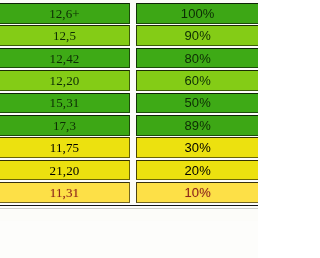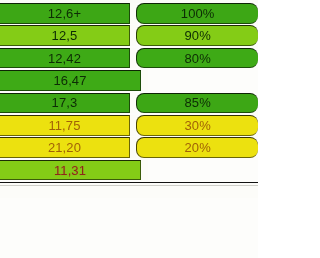--- a/index.html
+++ b/index.html
@@ -43,35 +43,35 @@
     justify-content: center;
     font-size: 13px;
     letter-spacing: 0.1px;
     line-height: 1;
     border-top: 1.2px solid rgba(0,0,0,0.78);
     border-bottom: 1.2px solid rgba(0,0,0,0.55);
   }
   .cell.value-cell {
     width: 141px;
     border-right: 1.2px solid rgba(0,0,0,0.55);
+    font-family: Liberation Serif, serif;
   }
   .col-gap {
     width: 7px;
     background: #fcfcf8;
   }
   .cell.pct-cell {
     width: 132px;
     border-left: 1.2px solid rgba(0,0,0,0.70);
-    border-radius: 8px;
   }
 
   
   .row.green .cell  { background: #3fab16; color: #0d2c05; }
-  .row.yellow .cell { background: #ece10f; color: #a16207; }
-  .row.red .cell    { background: #84cc16; color: #8c2a18; }
+  .row.yellow .cell { background: #ece10f; color: #000000; }
+  .row.red .cell    { background: #fde047; color: #8c2a18; }
 
   
   .row.green.g1 .cell { background: #3da715; }
   .row.green.g2 .cell { background: #84cc16; }
   .row.green.g3 .cell { background: #3eaa16; text-align: right; }
 
   .row.red .cell { text-shadow: 0 0 1px rgba(200,90,70,0.55); }
 
   
   .bottom-strip {
@@ -104,42 +104,49 @@
       <div class="row green g2">
         <div class="cell value-cell">12,5</div>
         <div class="col-gap"></div>
         <div class="cell pct-cell">90%</div>
       </div>
       <div class="row green g3">
         <div class="cell value-cell">12,42</div>
         <div class="col-gap"></div>
         <div class="cell pct-cell">80%</div>
       </div>
+      <div class="row green g2">
+        <div class="cell value-cell">12,20</div>
+        <div class="col-gap"></div>
+        <div class="cell pct-cell">60%</div>
+      </div>
       <div class="row green g3">
-        <div class="cell value-cell">16,47</div>
+        <div class="cell value-cell">15,31</div>
         <div class="col-gap"></div>
+        <div class="cell pct-cell">50%</div>
       </div>
       <div class="row green g1">
         <div class="cell value-cell">17,3</div>
         <div class="col-gap"></div>
-        <div class="cell pct-cell">85%</div>
+        <div class="cell pct-cell">89%</div>
       </div>
       <div class="row yellow">
         <div class="cell value-cell">11,75</div>
         <div class="col-gap"></div>
         <div class="cell pct-cell">30%</div>
       </div>
       <div class="row yellow">
         <div class="cell value-cell">21,20</div>
         <div class="col-gap"></div>
         <div class="cell pct-cell">20%</div>
       </div>
       <div class="row red">
         <div class="cell value-cell">11,31</div>
         <div class="col-gap"></div>
+        <div class="cell pct-cell">10%</div>
       </div>
     </div>
 
   <div class="bottom-strip">
     <div class="inner-line"></div>
   </div>
 
 </div>
 
 </body></html>

